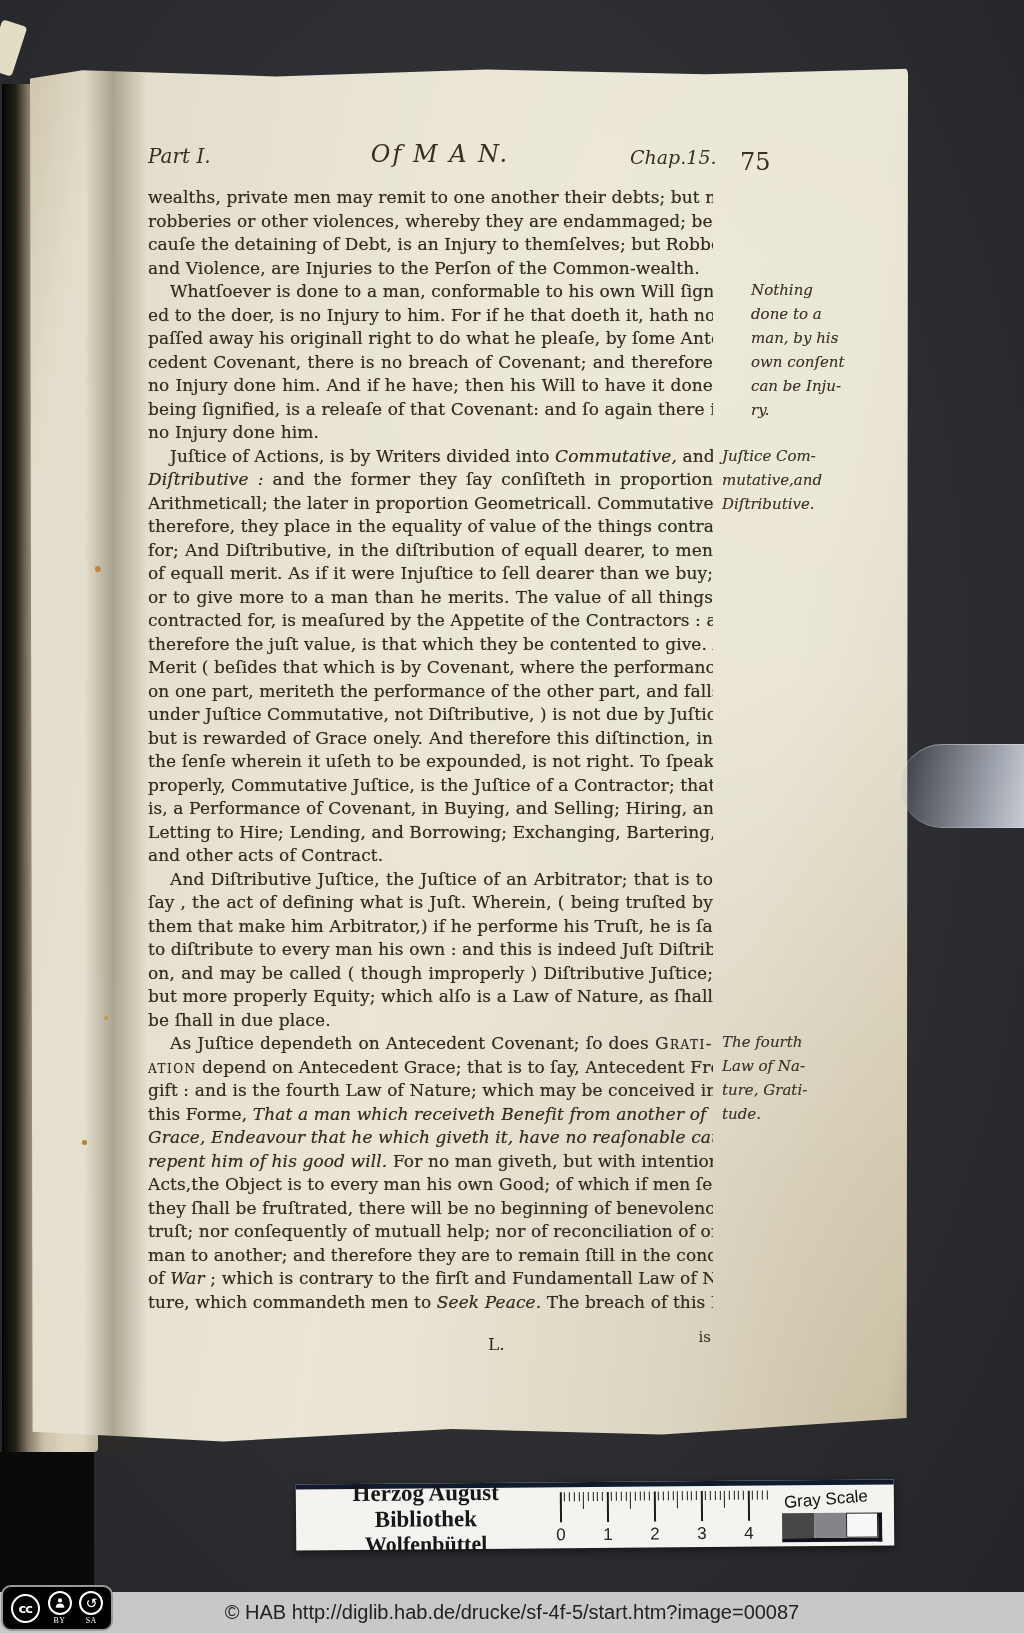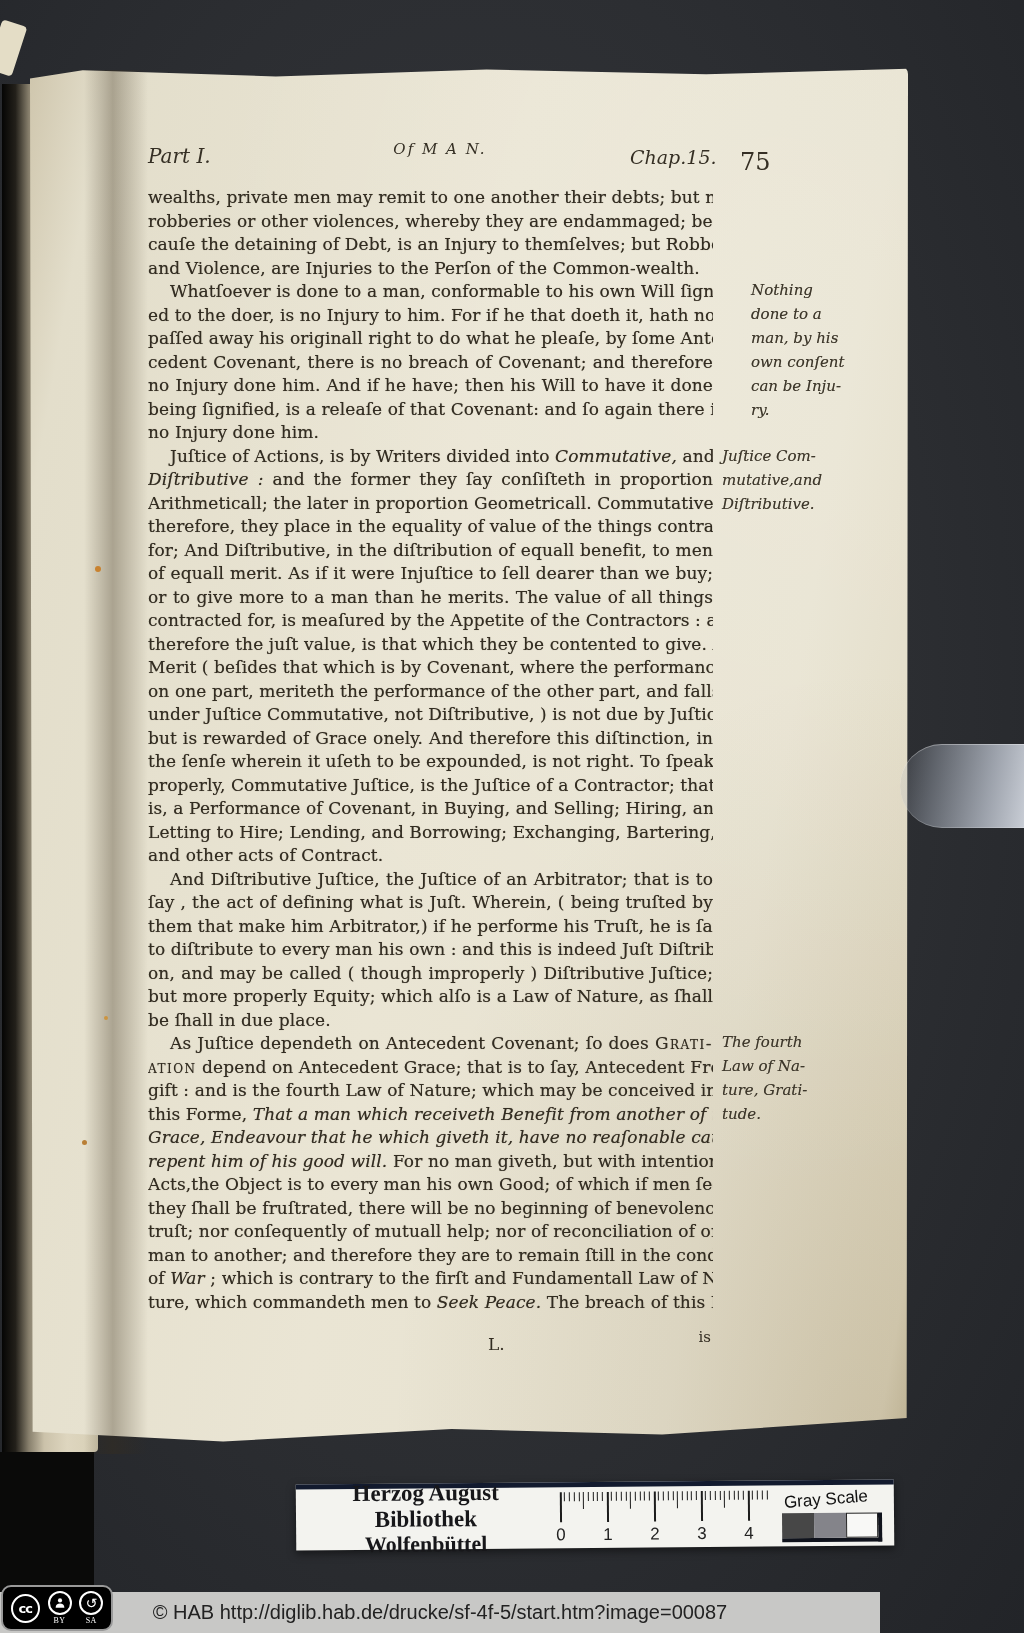--- a/index.html
+++ b/index.html
@@ -20,21 +20,21 @@
   .page{position:absolute;left:30px;top:66px;width:878px;height:1388px;z-index:2;
     background:
       radial-gradient(ellipse at 85% 20%, rgba(255,255,250,.20) 0%, rgba(255,255,250,0) 55%),
       radial-gradient(ellipse at 95% 100%, rgba(120,100,60,.18) 0%, rgba(120,100,60,0) 40%),
       linear-gradient(100deg,#cfc6ad 0%,#e3decb 7%,#eae5d4 45%,#e7e2d0 78%,#ddd5bd 97%,#c9bfa2 100%);
     border-radius:4px 8px 10px 5px;
     clip-path:polygon(0 0.9%,6% 0.3%,28% 0.75%,52% 0.25%,77% 0.6%,100% 0.2%,99.85% 97.4%,72% 98.6%,48% 98.2%,22% 99.1%,0.3% 98.4%);
     filter:drop-shadow(0 8px 16px rgba(0,0,0,.55));}
   .hdr{position:absolute;color:#352f24;}
   .hdr-part{left:118px;top:78px;font-style:italic;font-size:20px;}
-  .hdr-title{left:300px;top:74px;width:220px;text-align:center;font-style:italic;font-size:15px;letter-spacing:2px;}
+  .hdr-title{left:300px;top:74px;width:220px;text-align:center;font-style:italic;font-size:24px;letter-spacing:2px;}
   .hdr-chap{left:600px;top:80px;font-style:italic;font-size:19px;}
   .hdr-num{left:710px;top:82px;font-size:24px;}
   .body{position:absolute;left:118px;top:120px;width:565px;color:#322c21;}
   .bl{height:23.5px;line-height:23.5px;font-size:17px;white-space:nowrap;overflow:hidden;
       text-align:justify;text-align-last:justify;letter-spacing:.1px;
       text-shadow:0 0 .7px rgba(46,39,26,.55);}
   .bl.short{text-align-last:left;}
   .bl.ind{padding-left:22px;}
   .sc{font-variant:small-caps;letter-spacing:1.5px;}
   .mnotes{position:absolute;left:692px;top:0;width:110px;}
@@ -61,21 +61,21 @@
   .hab-name .l2{font-size:22px;}
   .ruler{position:relative;width:230px;height:62px;margin-left:6px;}
   .tick{position:absolute;top:5px;background:#1c1c1c;}
   .rnum{position:absolute;top:38px;width:12px;text-align:center;font-family:"Liberation Sans",sans-serif;font-size:17px;color:#222;}
   .grayscale{position:relative;width:106px;margin-left:2px;}
   .gs-title{font-family:"Liberation Sans",sans-serif;font-size:17px;color:#111;transform:rotate(-4deg);margin:0 0 4px 2px;}
   .swrow{display:flex;border-right:4px solid #10131c;border-bottom:4px solid #10131c;width:max-content;}
   .sw{width:32px;height:25px;}
   .sw.w{border:1px solid #222;box-sizing:border-box;}
   
-  .footer-bar{position:absolute;left:0;top:1592px;width:880px;height:41px;background:#c8c8c6;z-index:8;
+  .footer-bar{position:absolute;left:0;top:1592px;width:1024px;height:41px;background:#c8c8c6;z-index:8;
     display:flex;align-items:center;justify-content:center;}
   .credit{font-family:"Liberation Sans",sans-serif;font-size:20px;color:#222;}
   .cc-badge{position:absolute;left:1px;top:1585px;width:112px;height:46px;background:#000;border:2px solid #999;
     border-radius:10px;z-index:9;display:flex;align-items:center;justify-content:space-evenly;box-sizing:border-box;}
   .cc-circle{width:29px;height:29px;border:2.5px solid #fff;border-radius:50%;display:flex;align-items:center;justify-content:center;
     color:#fff;font-family:"DejaVu Sans",sans-serif;font-weight:bold;font-size:13px;letter-spacing:-1px;box-sizing:border-box;}
   .cc-sub{display:flex;flex-direction:column;align-items:center;}
   .cc-small{width:24px;height:24px;border:2px solid #fff;border-radius:50%;display:flex;align-items:center;justify-content:center;box-sizing:border-box;}
   .cc-small svg{display:block;}
   .cc-small .arr{color:#fff;font-family:"DejaVu Sans",sans-serif;font-size:14px;line-height:1;}
@@ -153,21 +153,21 @@
         <div class="bl">ed to the doer, is no Injury to him.  For if he that doeth it, hath not</div>
         <div class="bl">paſſed away his originall right to do what he pleaſe, by ſome Ante-</div>
         <div class="bl">cedent Covenant, there is no breach of Covenant; and therefore</div>
         <div class="bl">no Injury done him.  And if he have; then his Will to have it done</div>
         <div class="bl">being ſignified, is a releaſe of that Covenant: and ſo again there is</div>
         <div class="bl short">no Injury done him.</div>
         <div class="bl ind">Juſtice of Actions, is by Writers divided into <i>Commutative,</i> and</div>
         <div class="bl"><i>Diſtributive :</i>  and the former they ſay conſiſteth in proportion</div>
         <div class="bl">Arithmeticall; the later in proportion Geometricall.  Commutative</div>
         <div class="bl">therefore, they place in the equality of value of the things contracted</div>
-        <div class="bl">for; And Diſtributive, in the diſtribution of equall benefit, to men</div>
+        <div class="bl">for; And Diſtributive, in the diſtribution of equall dearer, to men</div>
         <div class="bl">of equall merit.  As if it were Injuſtice to ſell dearer than we buy;</div>
         <div class="bl">or to give more to a man than he merits.  The value of all things</div>
         <div class="bl">contracted for, is meaſured by the Appetite of the Contractors : and</div>
         <div class="bl">therefore the juſt value, is that which they be contented to give.  And</div>
         <div class="bl">Merit ( beſides that which is by Covenant, where the performance</div>
         <div class="bl">on one part, meriteth the performance of the other part, and falls</div>
         <div class="bl">under Juſtice Commutative, not Diſtributive, ) is not due by Juſtice;</div>
         <div class="bl">but is rewarded of Grace onely.  And therefore this diſtinction, in</div>
         <div class="bl">the ſenſe wherein it uſeth to be expounded, is not right.  To ſpeak</div>
         <div class="bl">properly, Commutative Juſtice, is the Juſtice of a Contractor; that</div>

